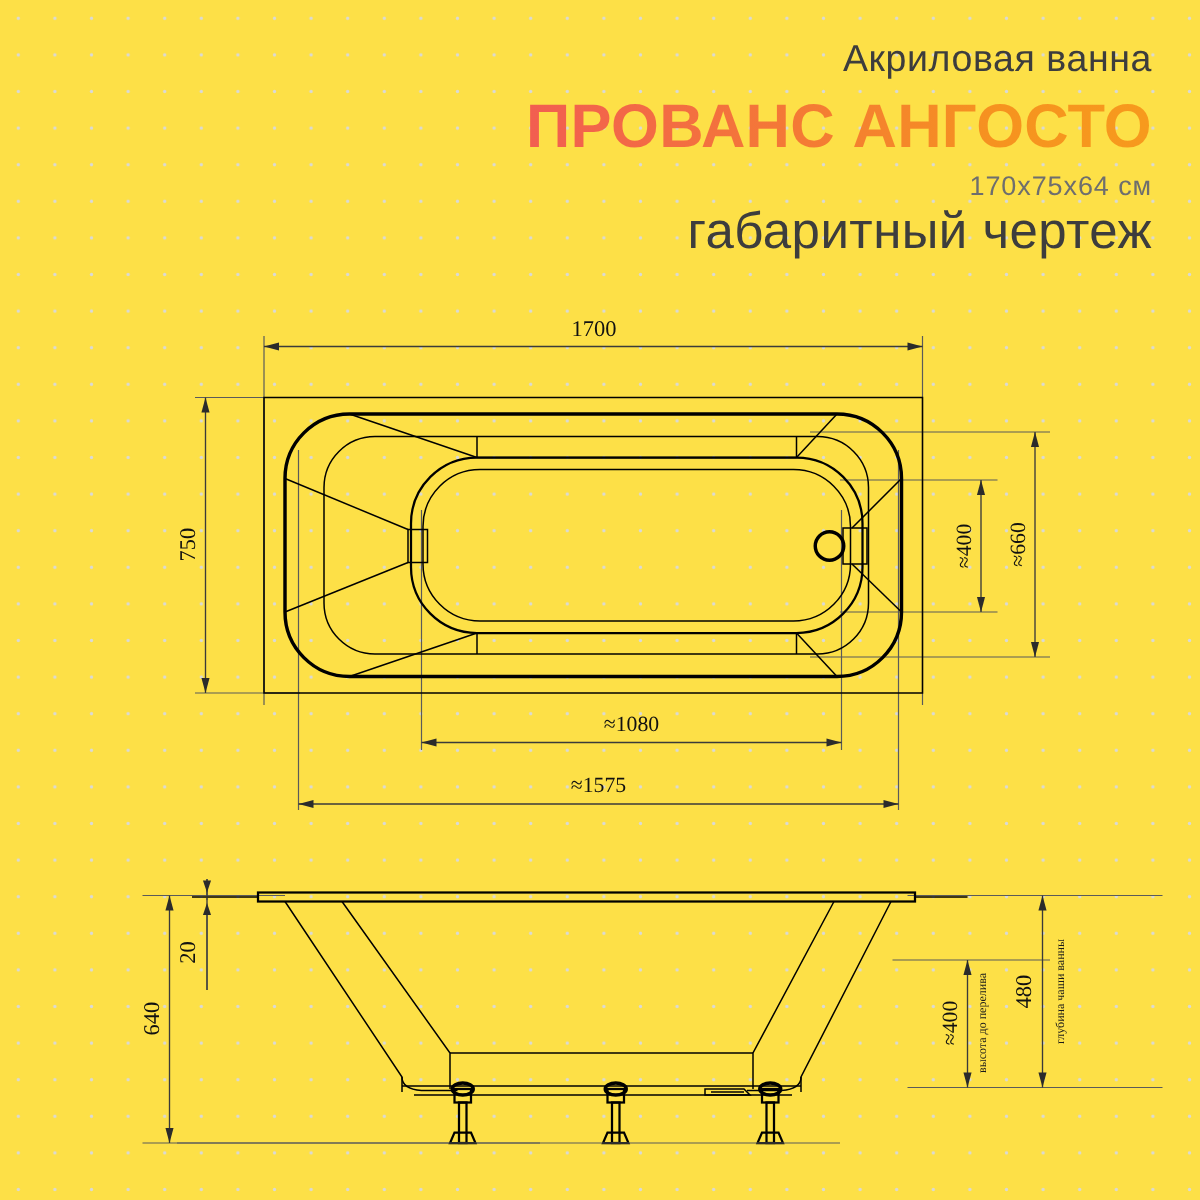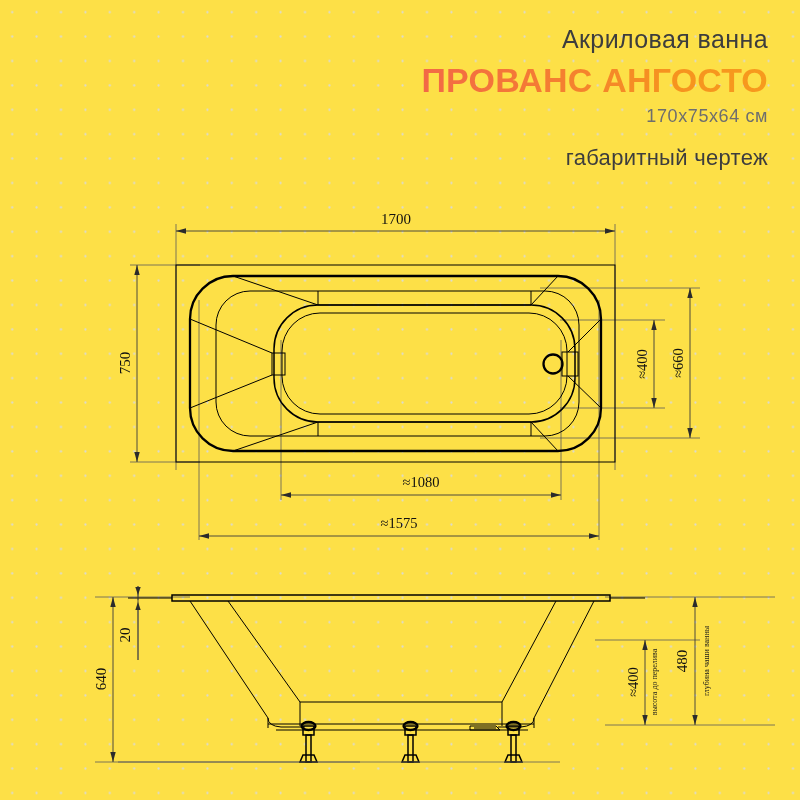--- a/index.html
+++ b/index.html
@@ -32,44 +32,43 @@
     text-align: right;
   }
   #subtitle-top {
     font-size: 25px;
     color: #3d3d3d;
     letter-spacing: 0.4px;
     line-height: 1.1;
     font-weight: 400;
   }
   #main-title {
-    font-size: 34px;
+    font-size: 41px;
     font-weight: 700;
     letter-spacing: 0.2px;
     line-height: 1.15;
     margin-top: 7px;
     background-image: linear-gradient(90deg, #ef4b5e 0%, #f2604f 28%, #f47a35 58%, #f6931f 82%, #f79a1d 100%);
     -webkit-background-clip: text;
     background-clip: text;
     color: transparent;
     -webkit-text-fill-color: transparent;
     white-space: nowrap;
   }
   #dims-line {
     font-size: 18px;
     color: #6e6e6e;
     letter-spacing: 0.6px;
     margin-top: 6px;
     font-weight: 400;
   }
   #subtitle-bottom {
-    font-size: 22px;
+    font-size: 34px;
     color: #3d3d3d;
     letter-spacing: 0.3px;
-    margin-top: 18px;
     font-weight: 400;
   }
   
   #drawing {
     position: absolute;
     left: 0; top: 0;
     width: 800px; height: 800px;
   }
   .dimtext {
     font-family: "Liberation Serif", "DejaVu Serif", serif;

